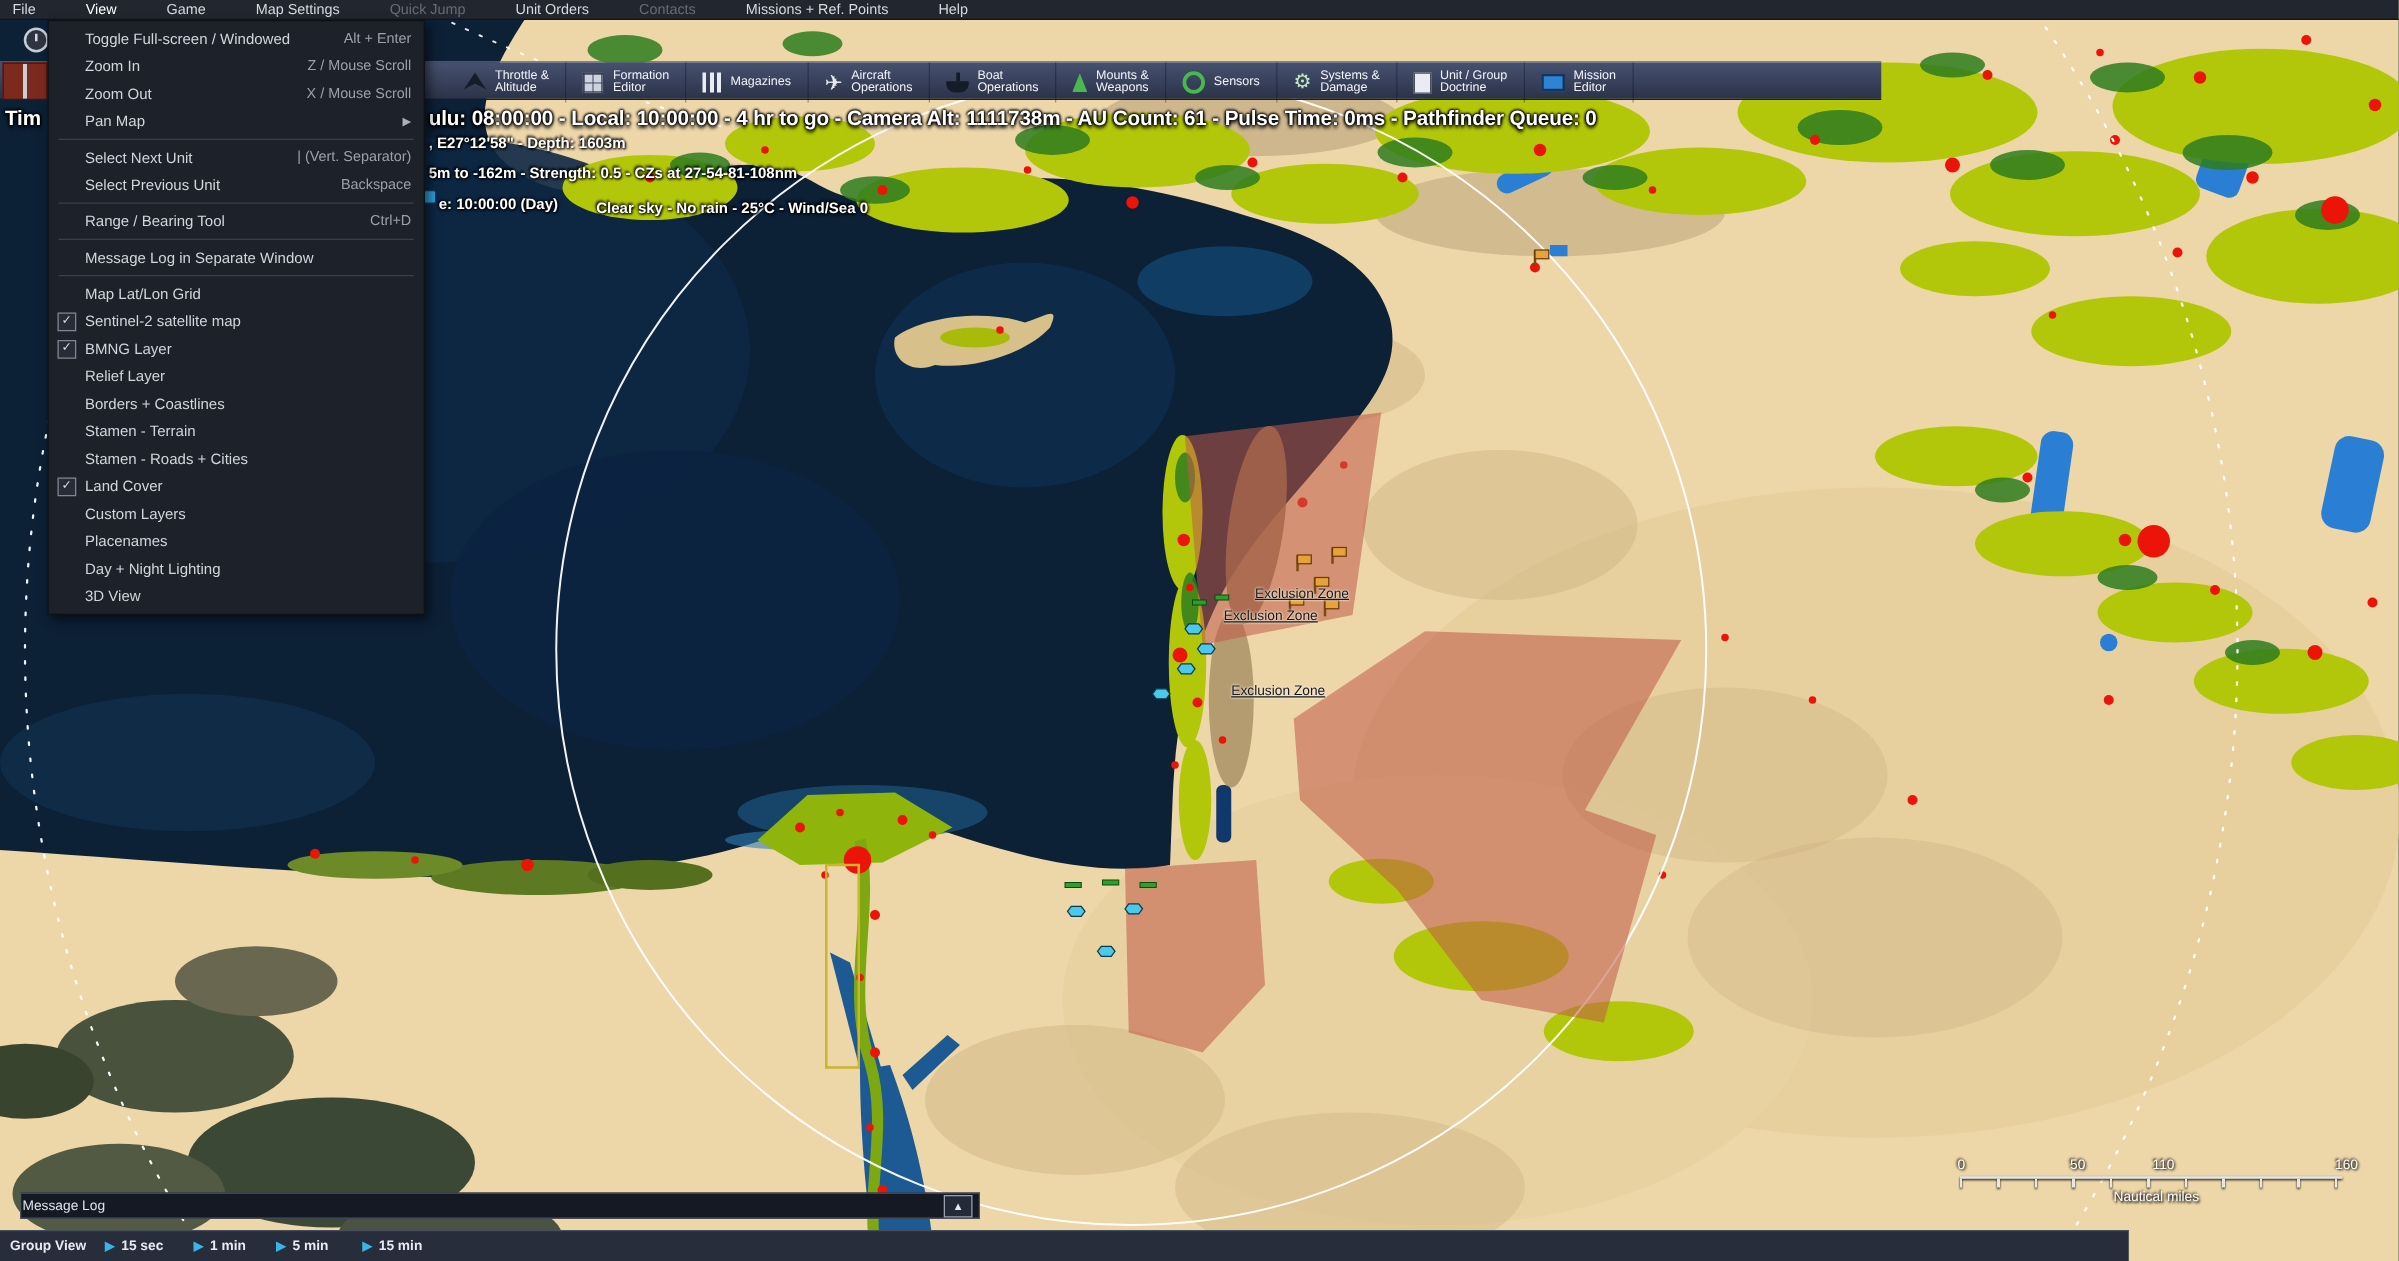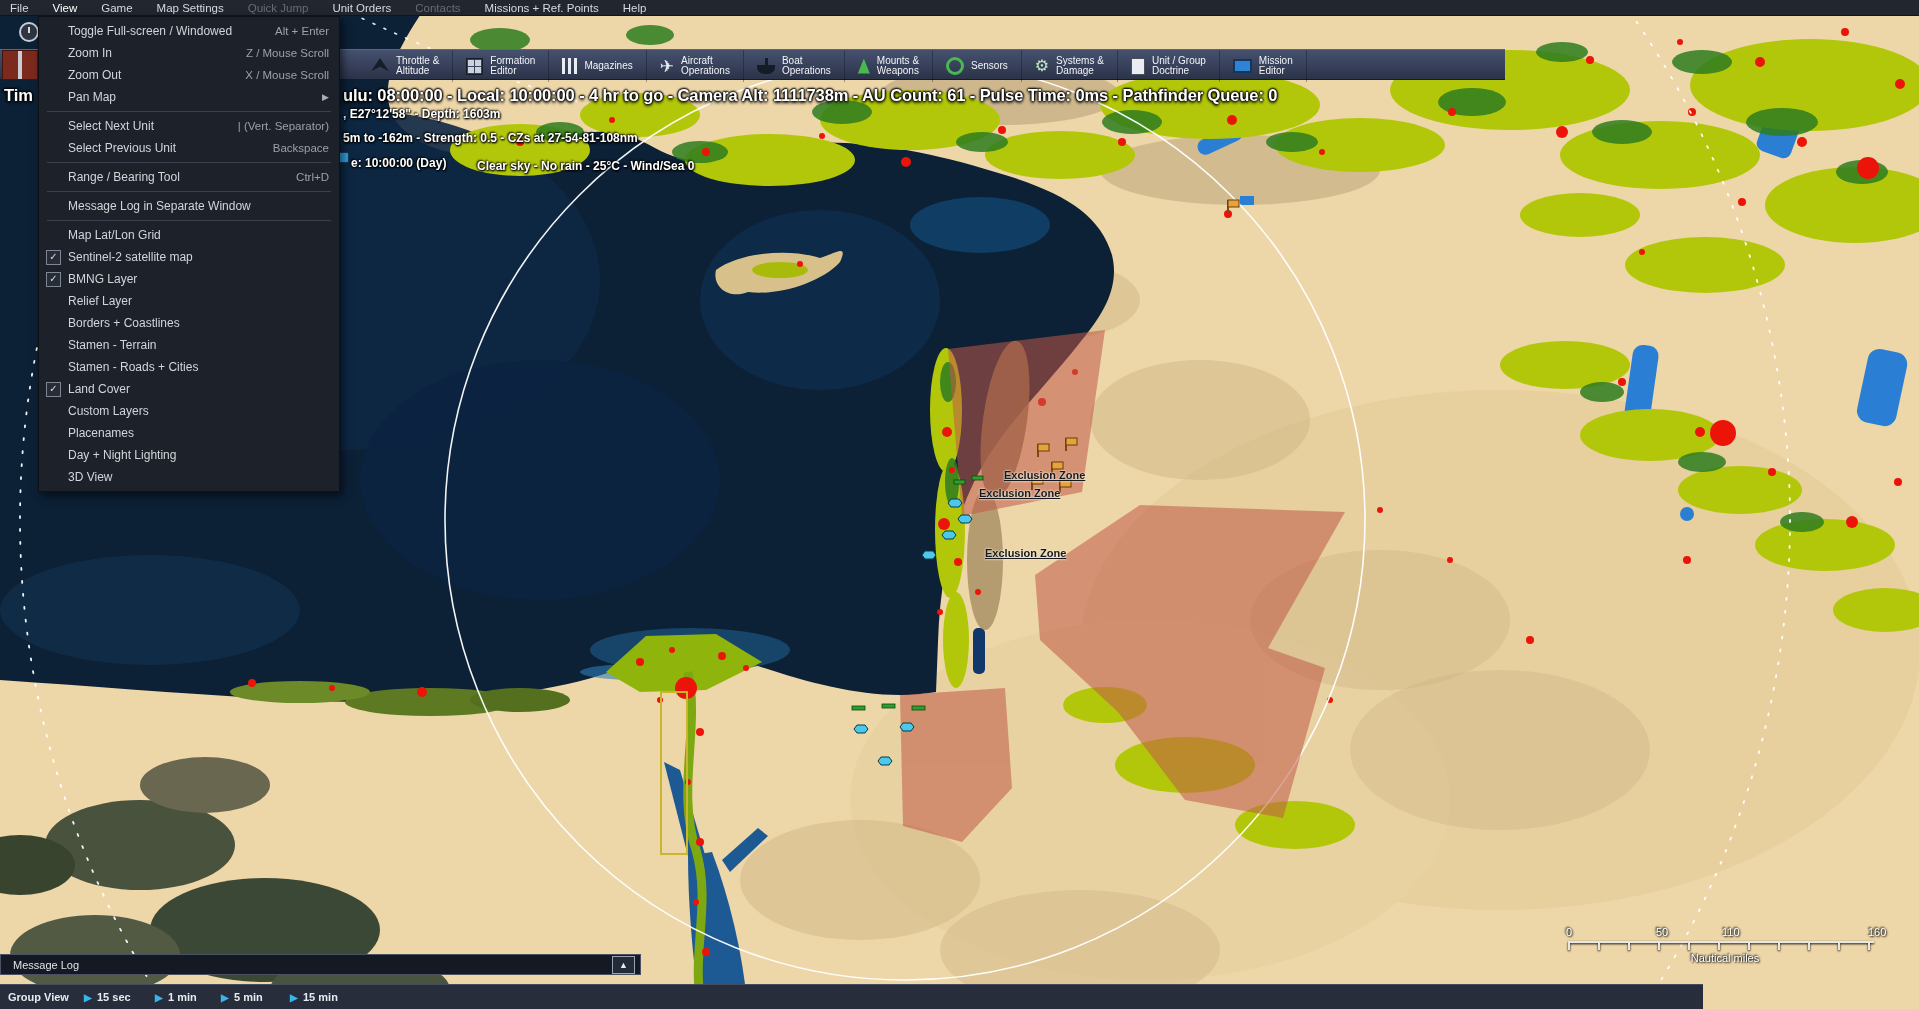--- a/index.html
+++ b/index.html
@@ -1,26 +1,26 @@
 <!DOCTYPE html>
 <html><head>
 <meta charset="utf-8">
 <style>
   html,body{margin:0;padding:0}
   body{width:1919px;height:1009px;position:relative;overflow:hidden;background:#0a1a2e;
        font-family:"Liberation Sans",sans-serif;-webkit-font-smoothing:antialiased}
 
   
   #map-wrap{position:absolute;inset:0;z-index:0}
-  .map-label{position:absolute;z-index:12;font-size:11px;font-weight:bold;color:#17181c;
+  .map-label{position:absolute;z-index:12;font-size:11px;font-weight:normal;color:#17181c;
     text-decoration:underline;text-shadow:0 0 2px #f3ecd9,0 0 2px #f3ecd9;white-space:nowrap}
 
   
   .menubar{position:absolute;top:0;left:0;width:1919px;height:16px;background:#21262f;
-    border-bottom:1px solid #11141a;display:flex;align-items:center;gap:24px;padding:0 10px;
+    border-bottom:1px solid #11141a;display:flex;align-items:center;gap:40px;padding:0 10px;
     z-index:50;font-size:11.5px;color:#d6d9de;box-sizing:border-box}
   .menu-item{cursor:default;white-space:nowrap}
   .menu-item.disabled{color:#676c75}
   .menu-item.active{color:#fff}
 
   
   .dropdown{position:absolute;left:38px;top:16px;width:300px;background:#1d2129;
     border:1px solid #0e1116;box-shadow:3px 4px 8px rgba(0,0,0,.55);z-index:100;padding:3px 0}
   .dd-item{height:22px;display:flex;align-items:center;padding:0 10px 0 6px;font-size:12px;color:#d2d5da}
   .dd-gutter{width:17px;margin-right:6px;flex:0 0 auto;display:flex;align-items:center;justify-content:center}
@@ -65,23 +65,23 @@
 
   
   .clock-frag{position:absolute;left:19px;top:22px;width:16px;height:16px;border-radius:50%;
     border:2px solid #c8ccd4;background:#2e3442;z-index:40}
   .clock-hand{position:absolute;left:7px;top:3px;width:2px;height:6px;background:#d8dce2}
   .red-frag{position:absolute;left:2px;top:50px;width:34px;height:28px;background:#7d2a1e;
     border:1px solid #441510;z-index:21;
     background-image:linear-gradient(90deg,transparent 45%,#c8cdd6 45% 55%,transparent 55%)}
 
   
-  .msglog{position:absolute;left:0;top:954px;width:641px;height:21px;background:#141923;
+  .msglog{position:absolute;left:16px;top:954px;width:768px;height:21px;background:#141923;
     border:1px solid #4a5262;display:flex;align-items:center;justify-content:space-between;
-    padding:0 5px 0 12px;z-index:30;color:#dfe2e8;font-size:11px;box-sizing:border-box}
+    padding:0 5px 0 1px;z-index:30;color:#dfe2e8;font-size:11px;box-sizing:border-box}
   .msglog-btn{width:21px;height:16px;border:1px solid #9aa2b2;display:flex;align-items:center;
     justify-content:center;color:#e8ebf0;font-size:9px;background:#232a38}
 
   
   .bottombar{position:absolute;left:0;top:984px;width:1703px;height:25px;background:#272d3b;
     border-top:1px solid #454c5e;z-index:30;color:#e8ebf1;font-size:11px;font-weight:bold;box-sizing:border-box}
   .bb-item,.bb-play{position:absolute;top:50%;transform:translateY(-50%);white-space:nowrap}
   .bb-play{color:#3ab5e8;font-size:10px}
 
   

